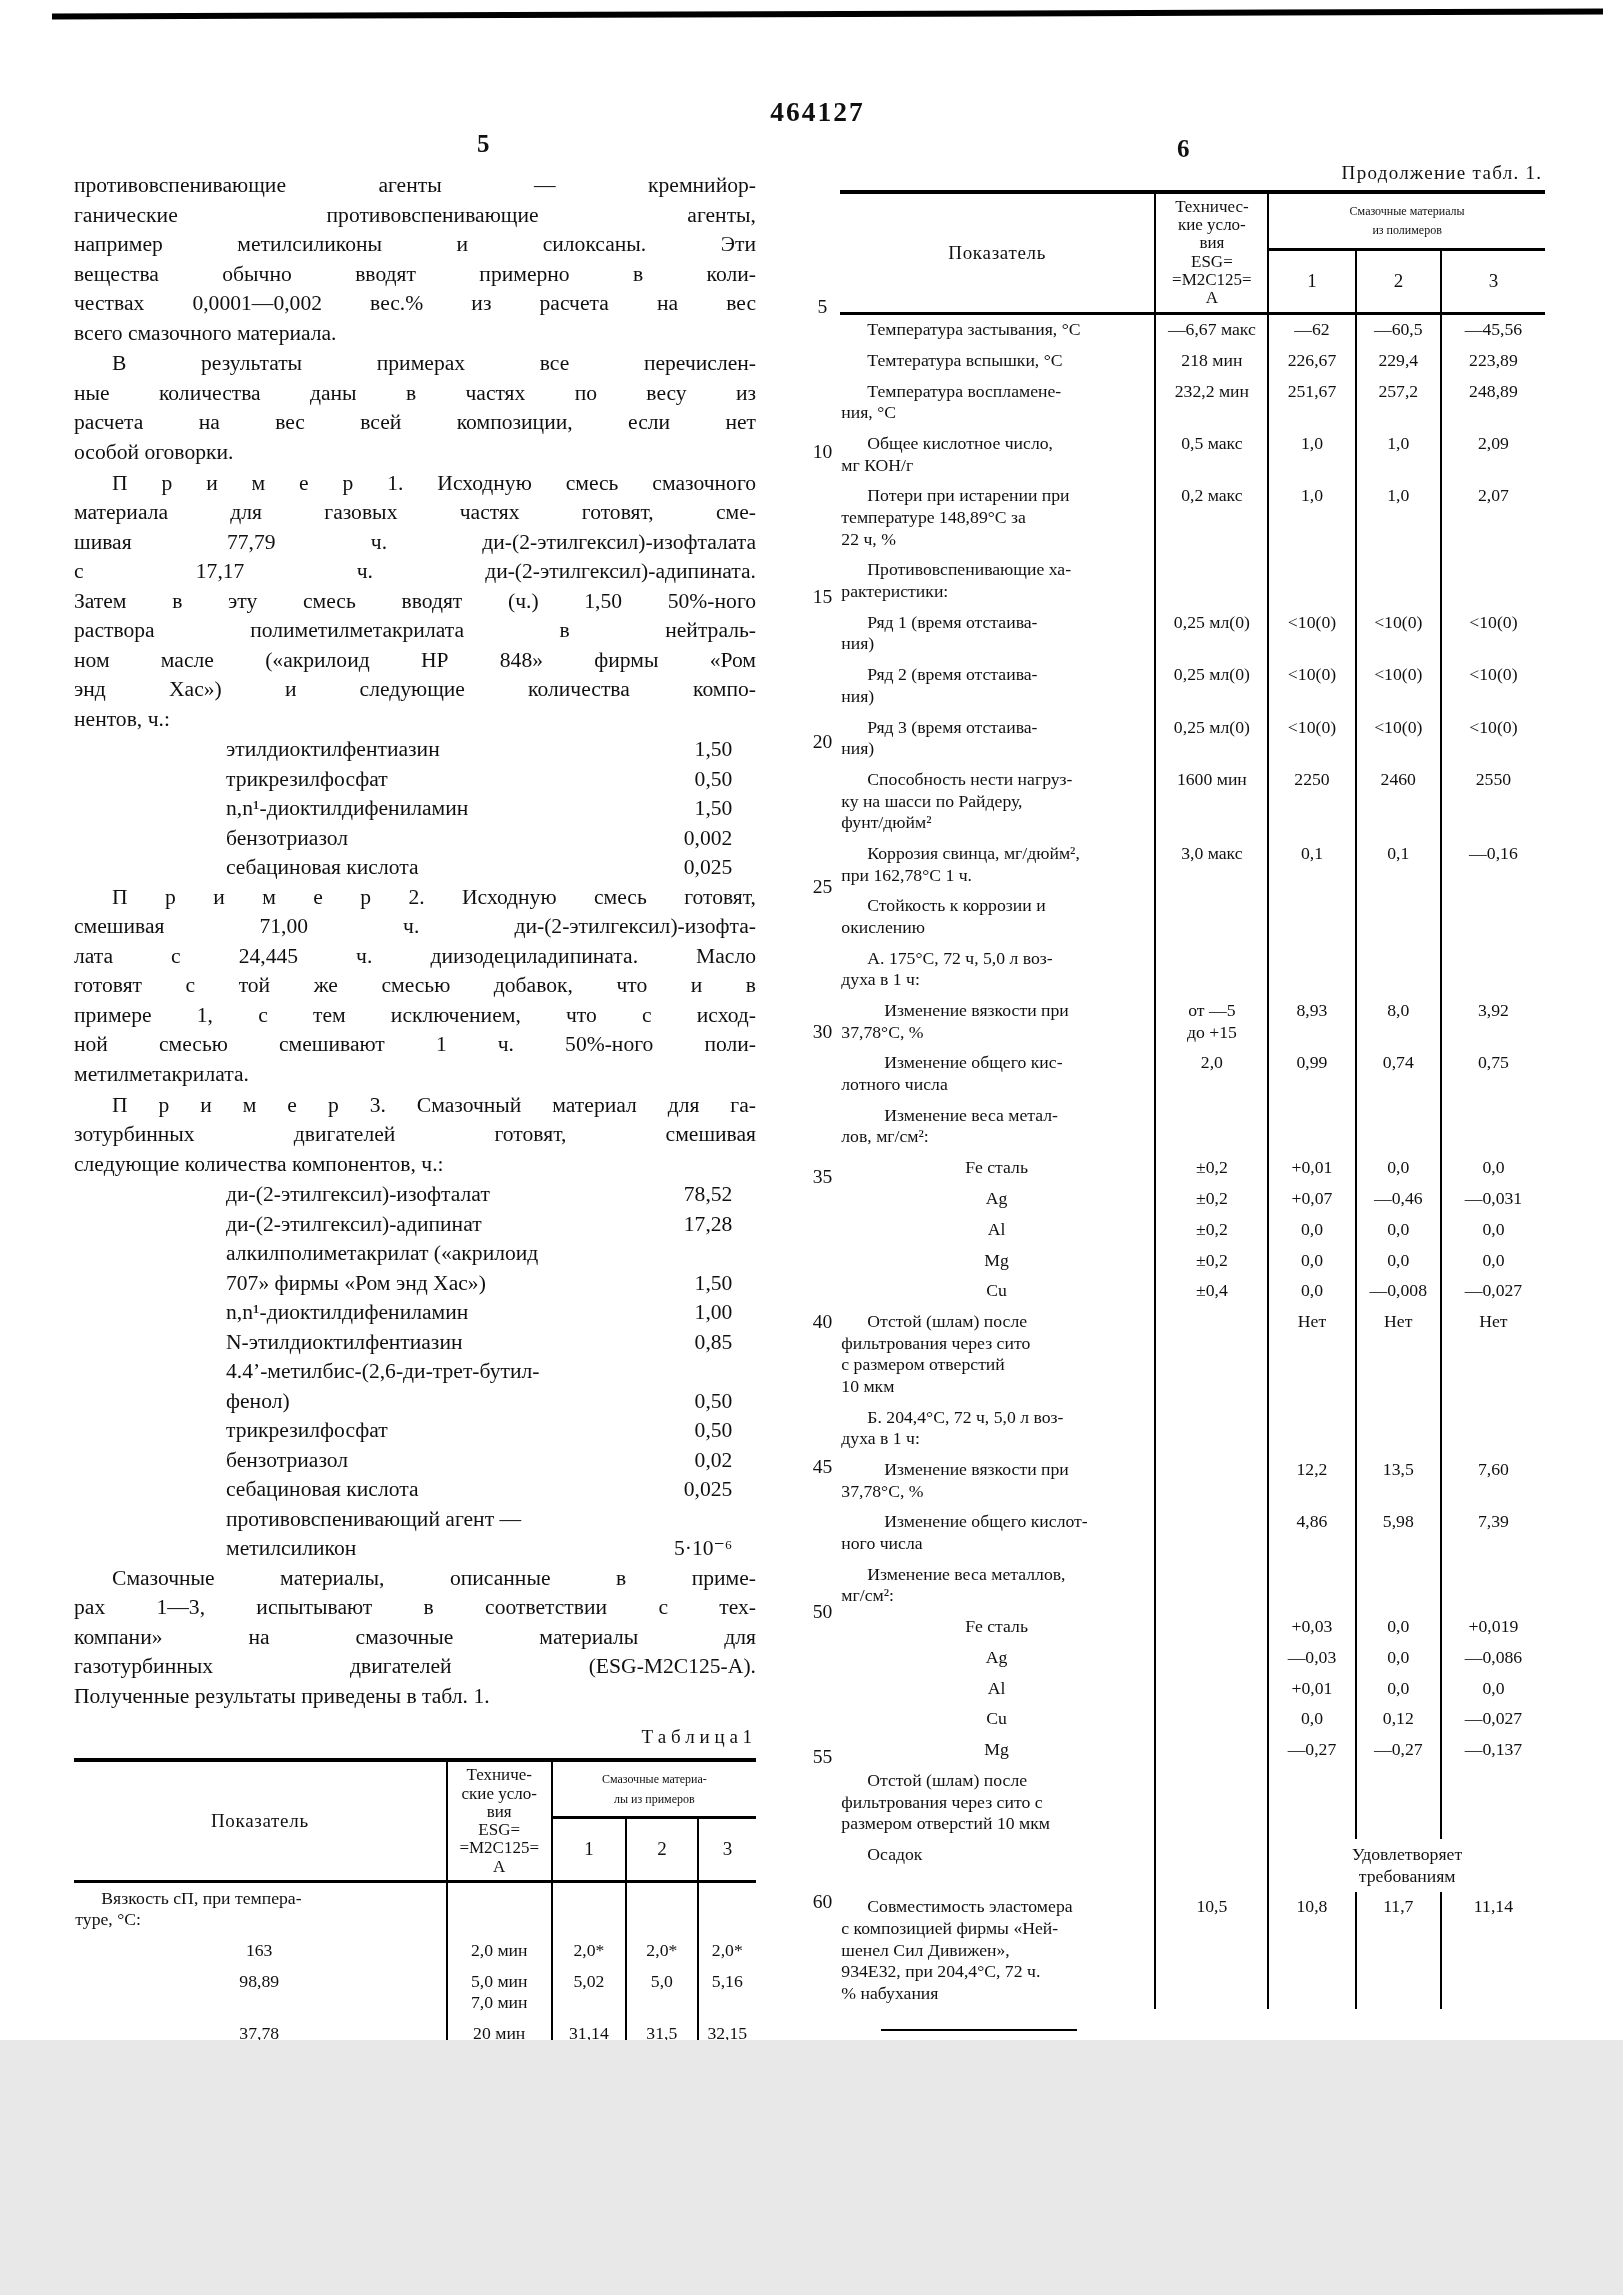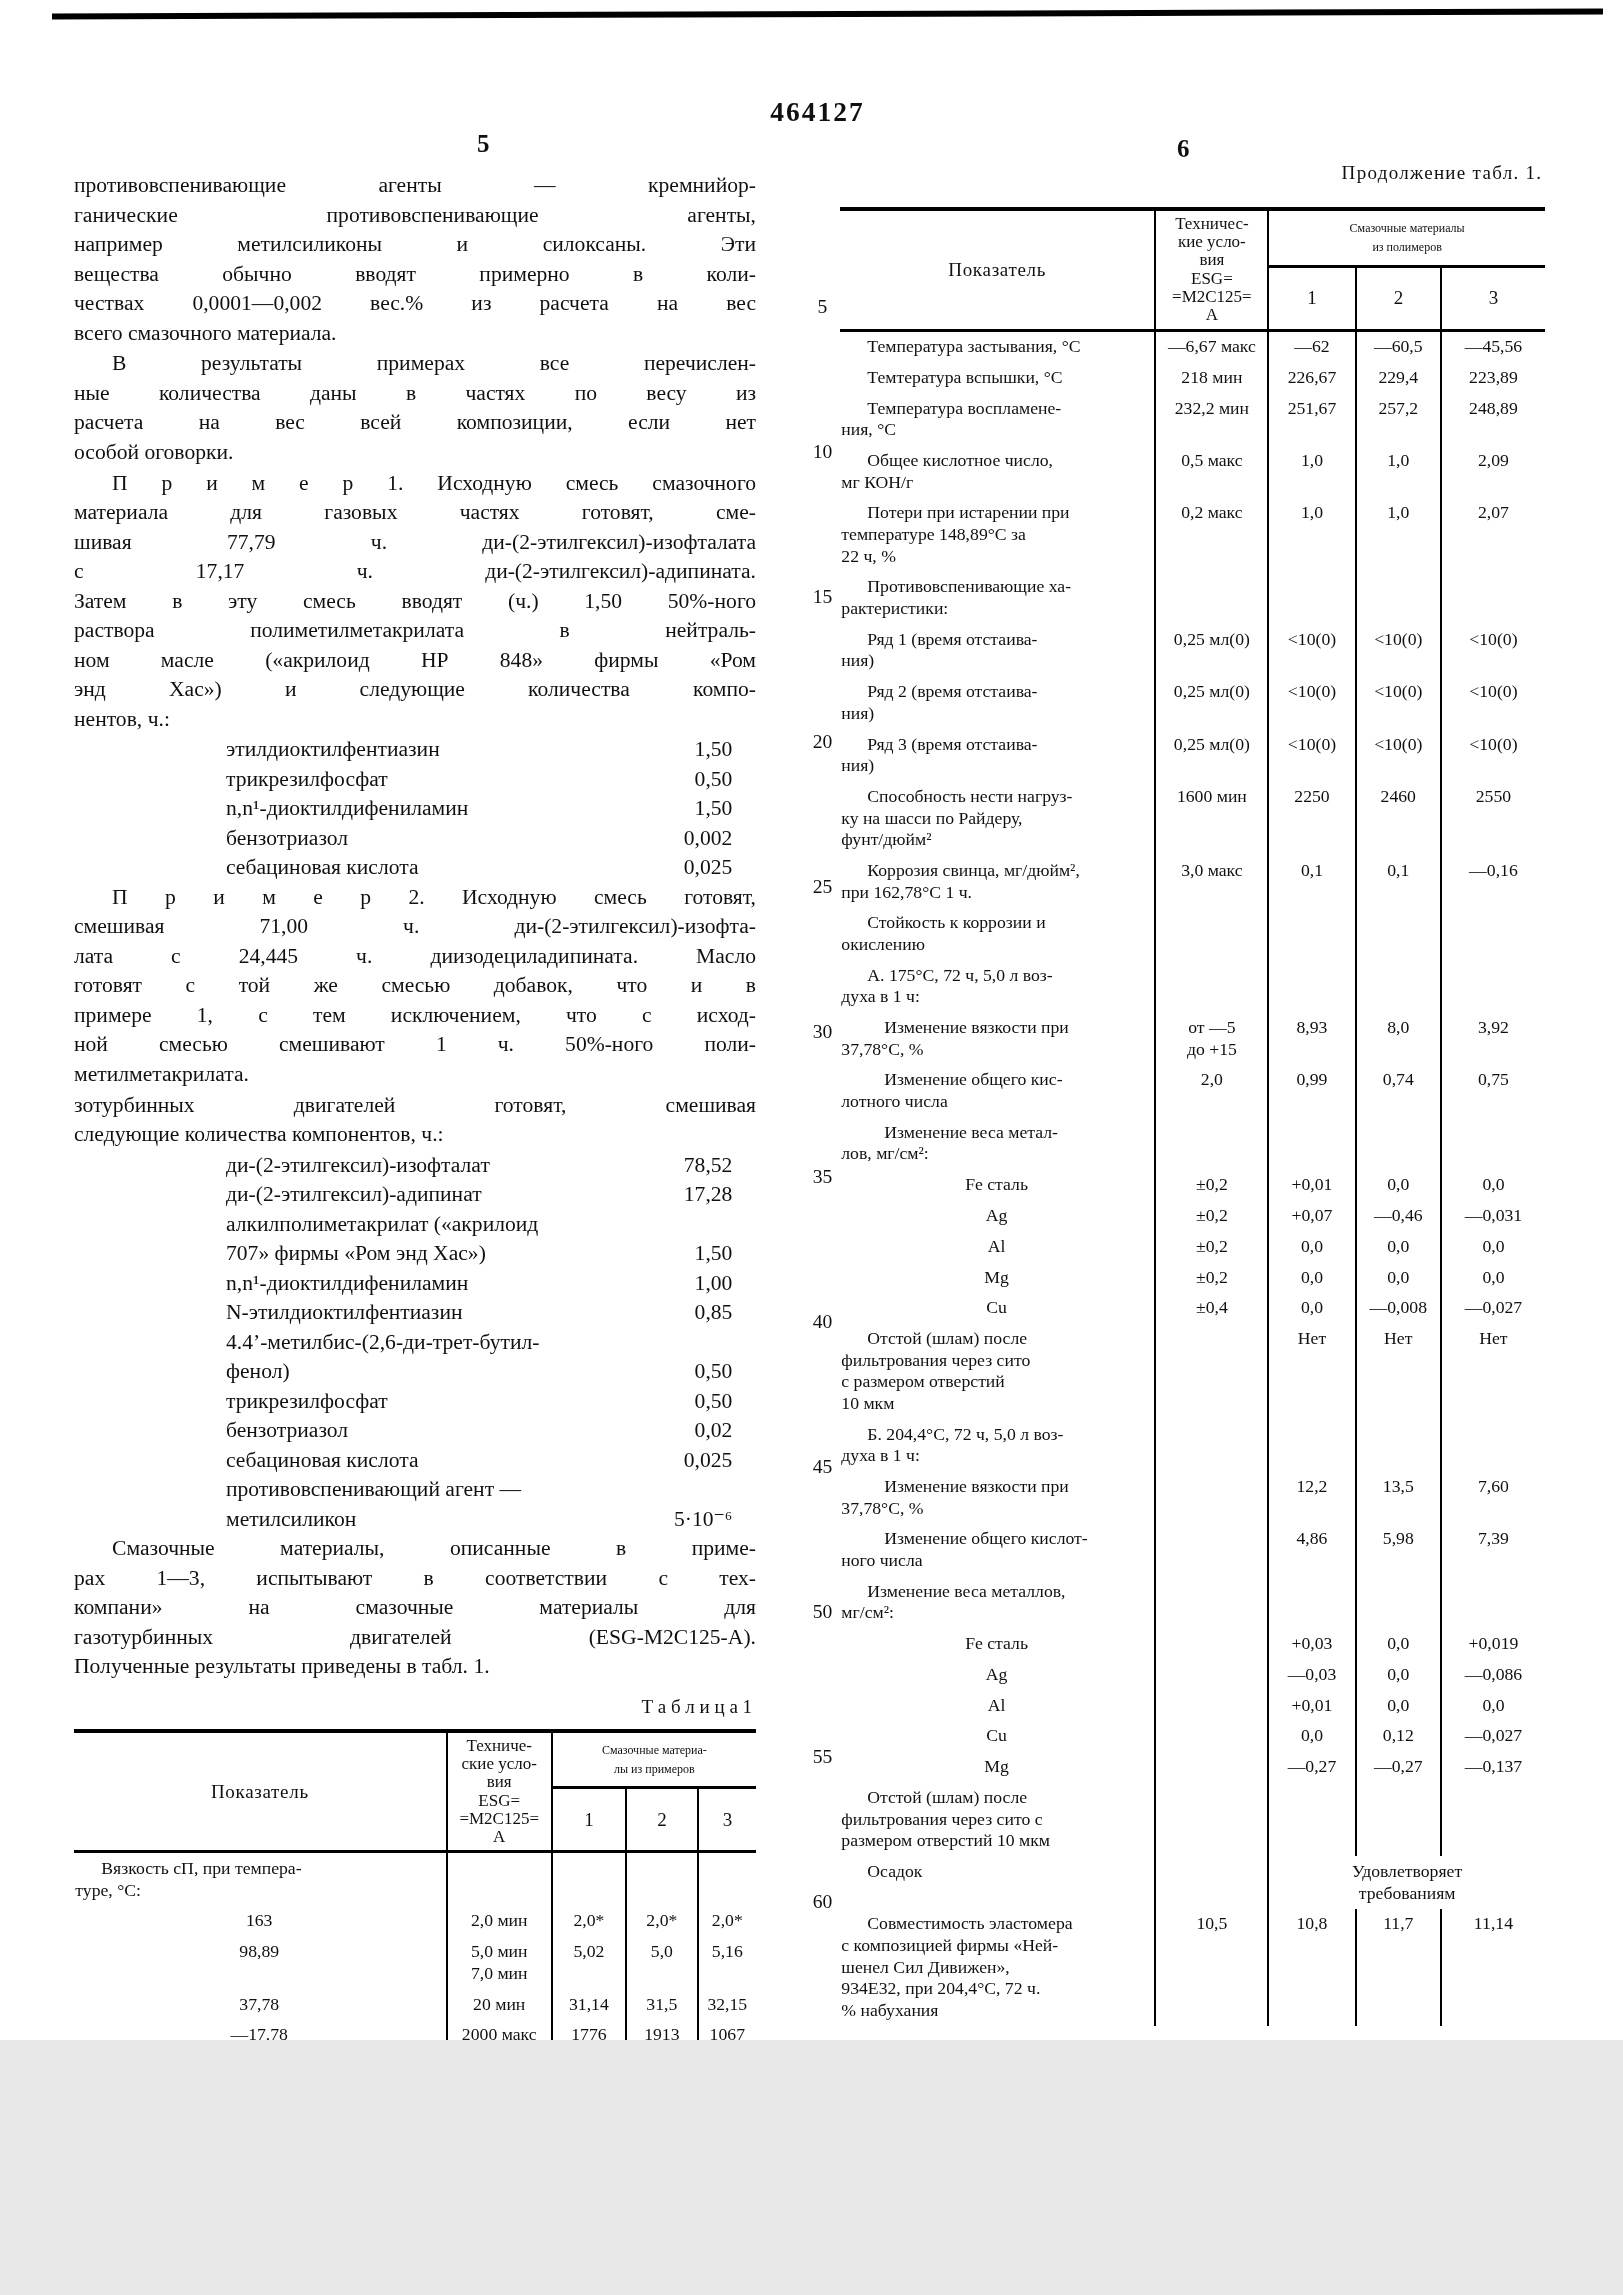--- a/index.html
+++ b/index.html
@@ -22,21 +22,21 @@
   .pline.plast{text-align-last:left;}
   .pline.pind{text-indent:38px;}
   .comp{display:flex;justify-content:space-between;align-items:flex-end;
         padding-left:152px;padding-right:23.6px;font-size:21.6px;line-height:29.5px;}
   .comp-n{white-space:pre-line;}
   .comp-v{padding-left:13px;}
 
   
   .tcap{margin-top:14.4px;margin-bottom:10.5px;text-align:right;font-size:19px;padding-right:3.9px;}
   .right-col{position:absolute;left:840px;top:162px;width:705px;}
-  .cont-cap{text-align:right;font-size:19px;letter-spacing:1.3px;margin-bottom:23px;padding-right:2.6px;}
+  .cont-cap{text-align:right;font-size:19px;letter-spacing:1.3px;margin-bottom:6px;padding-right:2.6px;}
 
   
   .table{width:100%;border-top:4.6px solid #000;}
   .t-left{--tc:54.5% 15.7% 10.6% 10.5% 8.7%;--vc:35.6% 35.3% 29.1%;}
   .t-right{--tc:44.6% 16.3% 12.1% 12.1% 14.9%;--vc:31% 31% 38%;}
   .thead{display:grid;grid-template-columns:var(--tc);border-bottom:3.9px solid #000;min-height:110px;}
   .th-label{grid-column:1;display:flex;align-items:center;justify-content:center;
         font-size:19px;letter-spacing:0.7px;}
   .th-tu{grid-column:2;border-left:2px solid #000;border-right:2px solid #000;
         display:flex;align-items:center;justify-content:center;text-align:center;
@@ -138,20 +138,21 @@
         <div class="par">
           <div class="pline pind">П р и м е р 2. Исходную смесь готовят,</div>
           <div class="pline">смешивая 71,00 ч. ди-(2-этилгексил)-изофта-</div>
           <div class="pline">лата с 24,445 ч. диизодециладипината. Масло</div>
           <div class="pline">готовят с той же смесью добавок, что и в</div>
           <div class="pline">примере 1, с тем исключением, что с исход-</div>
           <div class="pline">ной смесью смешивают 1 ч. 50%-ного поли-</div>
           <div class="pline plast">метилметакрилата.</div>
         </div>
         <div class="par">
+          <div class="pline pind">П р и м е р 3. Смазочный материал для га-</div>
           <div class="pline">зотурбинных двигателей готовят, смешивая</div>
           <div class="pline plast">следующие количества компонентов, ч.:</div>
         </div>
         <div class="comp">
           <div class="comp-n">ди-(2-этилгексил)-изофталат</div>
           <div class="comp-v">78,52</div>
         </div>
         <div class="comp">
           <div class="comp-n">ди-(2-этилгексил)-адипинат</div>
           <div class="comp-v">17,28</div>

